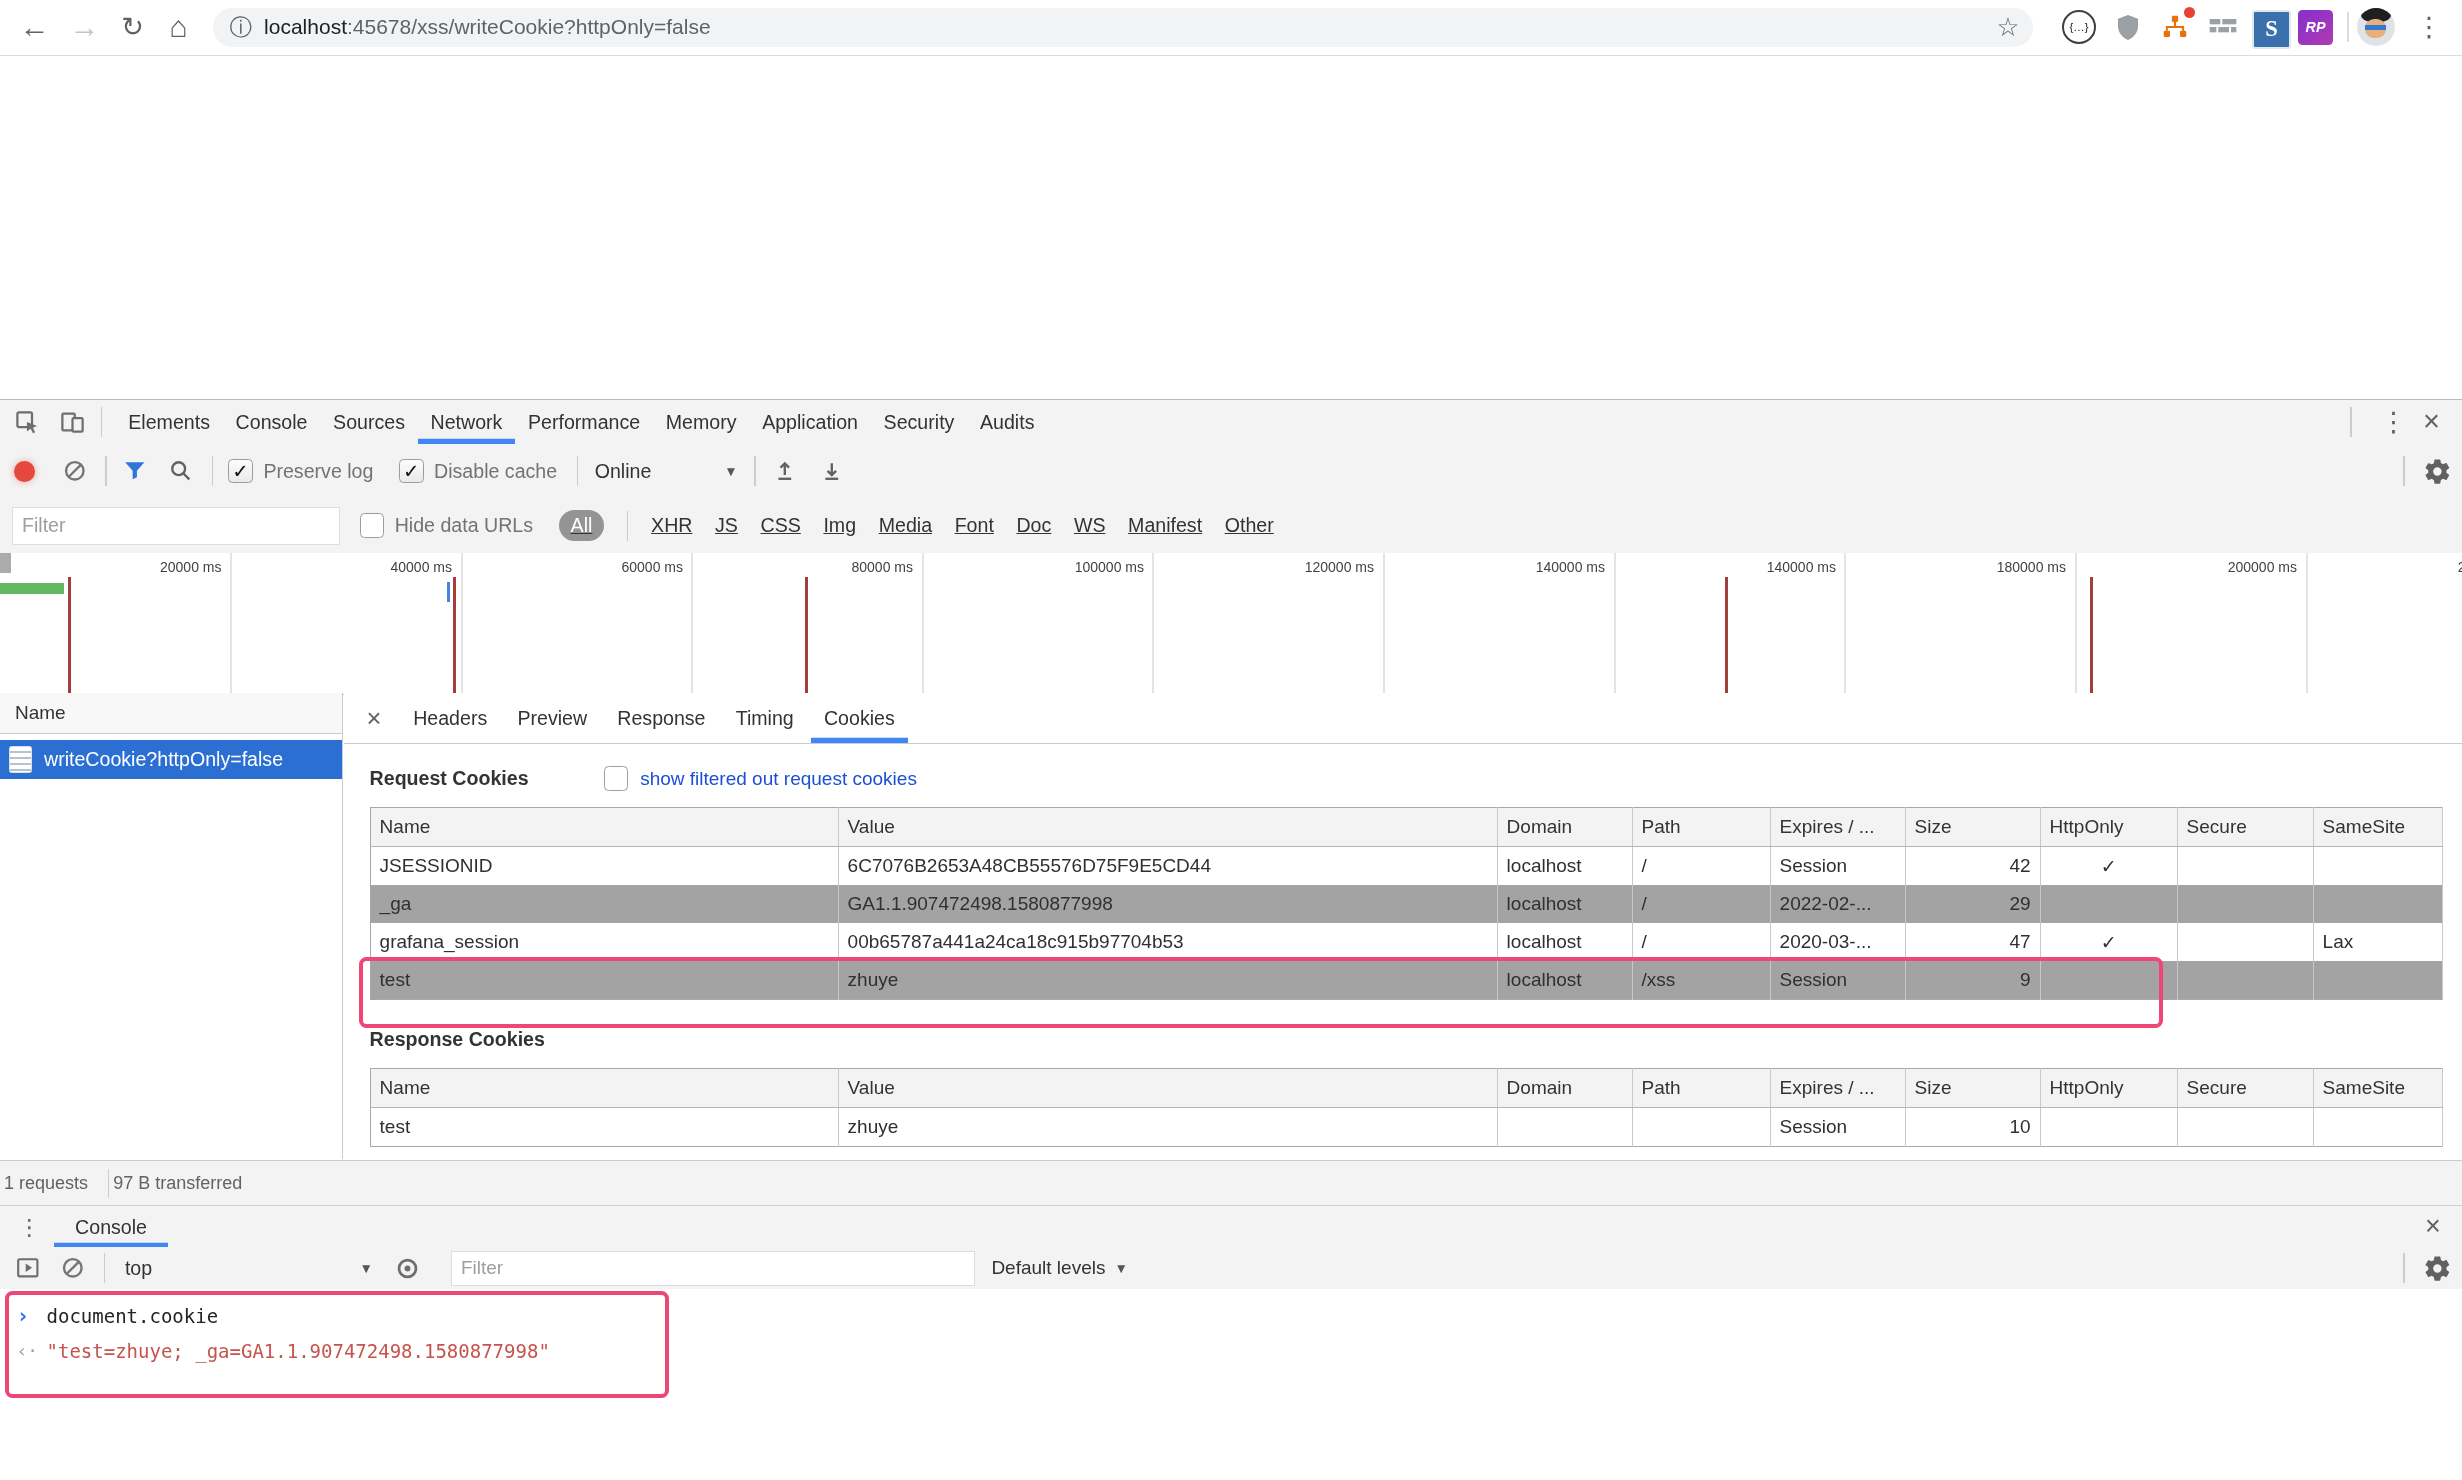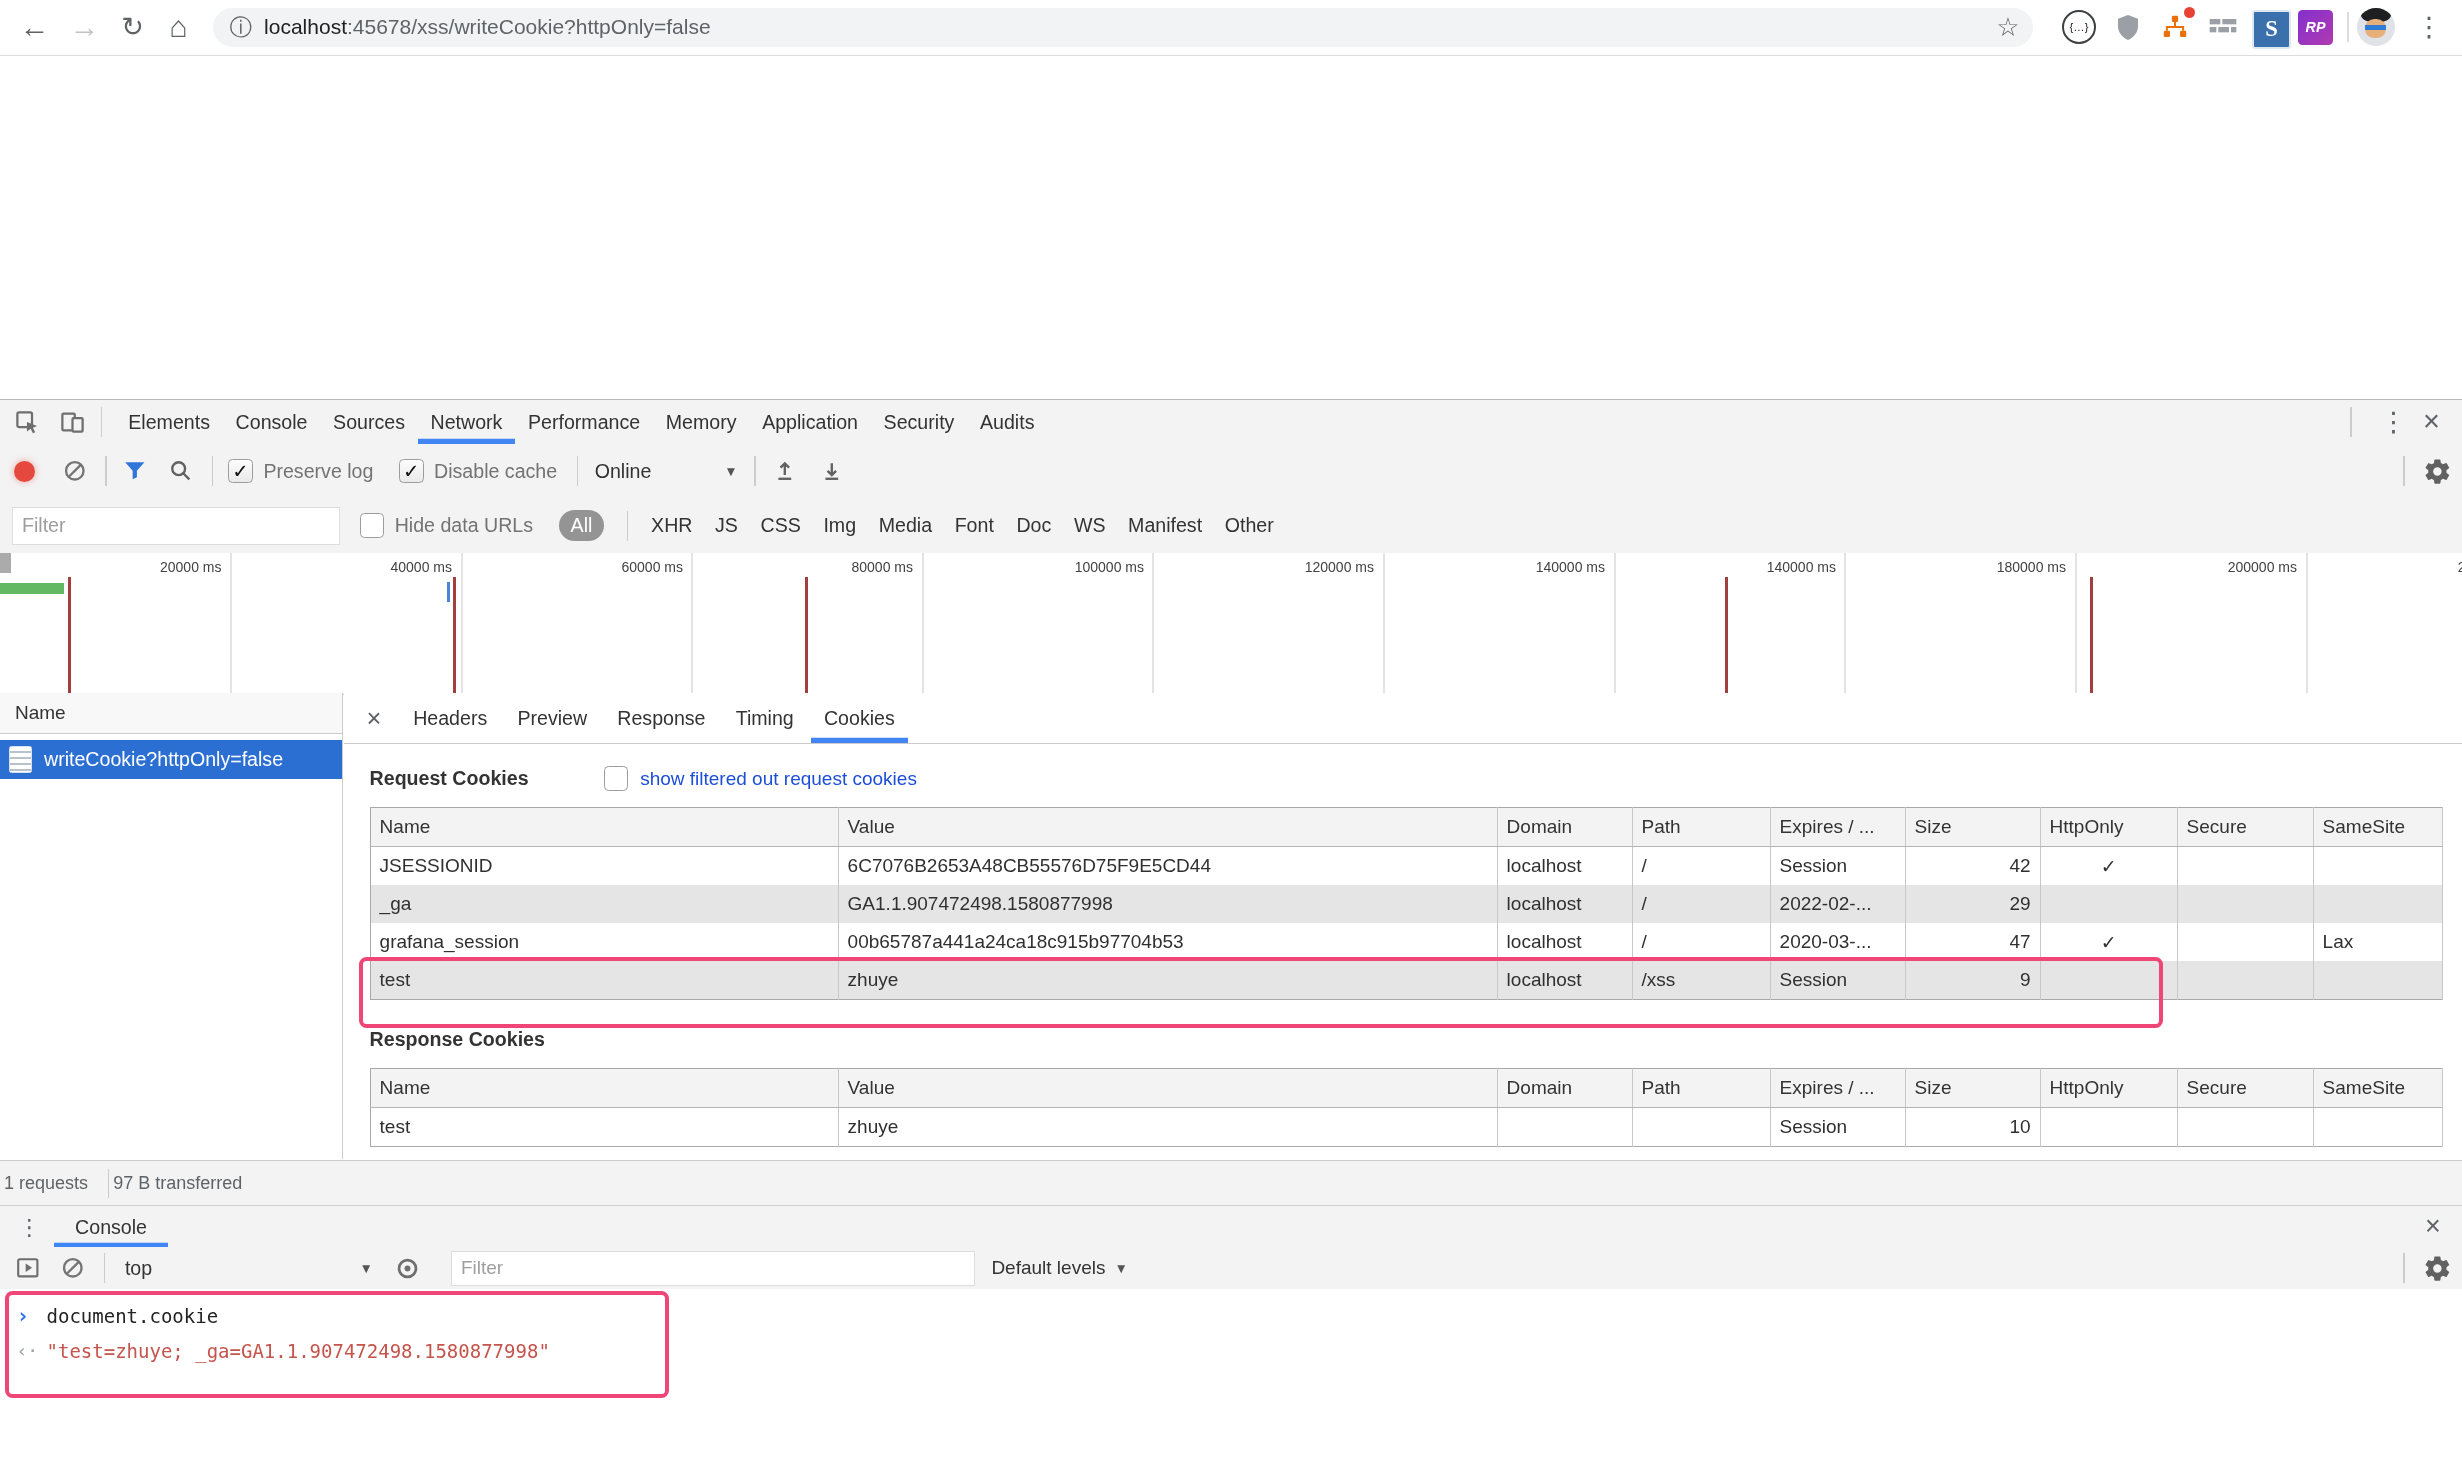--- a/index.html
+++ b/index.html
@@ -45,21 +45,21 @@
       display:flex;align-items:center;justify-content:center;font-size:19.6px;font-weight:bold;color:#111;}
   .tb-label{font-size:19.6px;color:#737373;margin-left:10.5px;white-space:nowrap;}
   .select-like{display:flex;align-items:center;justify-content:space-between;font-size:19.6px;color:#333;}
   .dd-arrow{font-size:13.5px;color:#555;}
   .filter-bar{top:98px;height:55px;border-bottom:1.5px solid #ccc;}
   .filter-input{margin-left:12px;width:308px;height:36px;border:0.8px solid #ddd;background:#fff;font-size:19.6px;
                 color:#333;padding:0 9px;outline:none;font-family:inherit;}
   .filter-input::placeholder{color:#9e9e9e;}
   .chip{font-size:19.6px;color:#333;white-space:nowrap;}
   .chip-active{background:#949494;color:#fff;border-radius:751px;padding:3.8px 12px;}
-  .chips-wrap{display:flex;align-items:center;gap:22.6px;margin-left:25.6px;}
+  .chips-wrap{display:flex;align-items:center;gap:22.6px;margin-left:25.6px;text-decoration:underline;}
   
   .overview{position:absolute;left:0;top:153px;width:2462px;height:141px;background:#fff;
             border-bottom:1.5px solid #ccc;overflow:hidden;}
   .tl-label{position:absolute;top:6px;width:211px;text-align:right;font-size:14px;color:#424242;white-space:nowrap;}
   .tl-grid{position:absolute;top:0;bottom:0;width:1.5px;background:#e3e3e3;}
   .tl-event{position:absolute;top:24px;bottom:0;width:3px;background:#a33e3e;}
   .tl-event.dcl{top:29px;bottom:auto;height:19.6px;background:#4a84d8;}
   .tl-bar{position:absolute;top:30px;height:11.3px;background:#63b963;}
   .tl-thumb{position:absolute;left:0;top:0;width:10.5px;height:19.6px;background:#ababab;}
   
@@ -78,21 +78,21 @@
   .ck-tab.active{box-shadow:inset 0 -5.3px 0 #4285f4;}
   .ck-content{position:absolute;left:0;top:51px;right:0;bottom:0;overflow:hidden;padding-left:25.6px;}
   .ck-title-row{display:flex;align-items:center;height:33px;}
   .ck-title{font-size:19.6px;font-weight:bold;color:#333;}
   .ck-cb-label{font-size:19px;color:#1d4ed8;margin-left:12px;}
   .ck-table{border-collapse:collapse;table-layout:fixed;font-size:19px;color:#303030;
             border:1.5px solid #a8a8a8;margin-top:12px;}
   .ck-table th{background:#f3f3f3;font-weight:normal;text-align:left;height:38px;padding:0 9px;
                border-bottom:1.5px solid #b5b5b5;border-right:1.5px solid #c8c8c8;color:#333;overflow:hidden;white-space:nowrap;}
   .ck-table td{height:38px;padding:0 9px;border-right:1.5px solid #c8c8c8;overflow:hidden;white-space:nowrap;}
-  .ck-table tr.alt td{background:#e5e5e5;}
+  .ck-table tr.alt td{background:#a3a3a3;}
   .ck-table td.align-right{text-align:right;}
   .ck-table td.align-center{text-align:center;}
   
   .status-bar{top:760px;height:45px;border-top:1.5px solid #ccc;font-size:18px;color:#5f6368;}
   .status-text{margin-left:4px;white-space:nowrap;}
   .status-bar .vsep{margin-left:19.6px;height:29px;}
   
   .drawer-header{top:805px;height:42px;border-top:1.5px solid #d0d0d0;}
   .drawer-kebab{margin-left:18px;font-size:22.6px;color:#5f6368;}
   .drawer-tab{height:100%;display:flex;align-items:center;padding:0 21px;margin-left:13.5px;font-size:19.6px;

